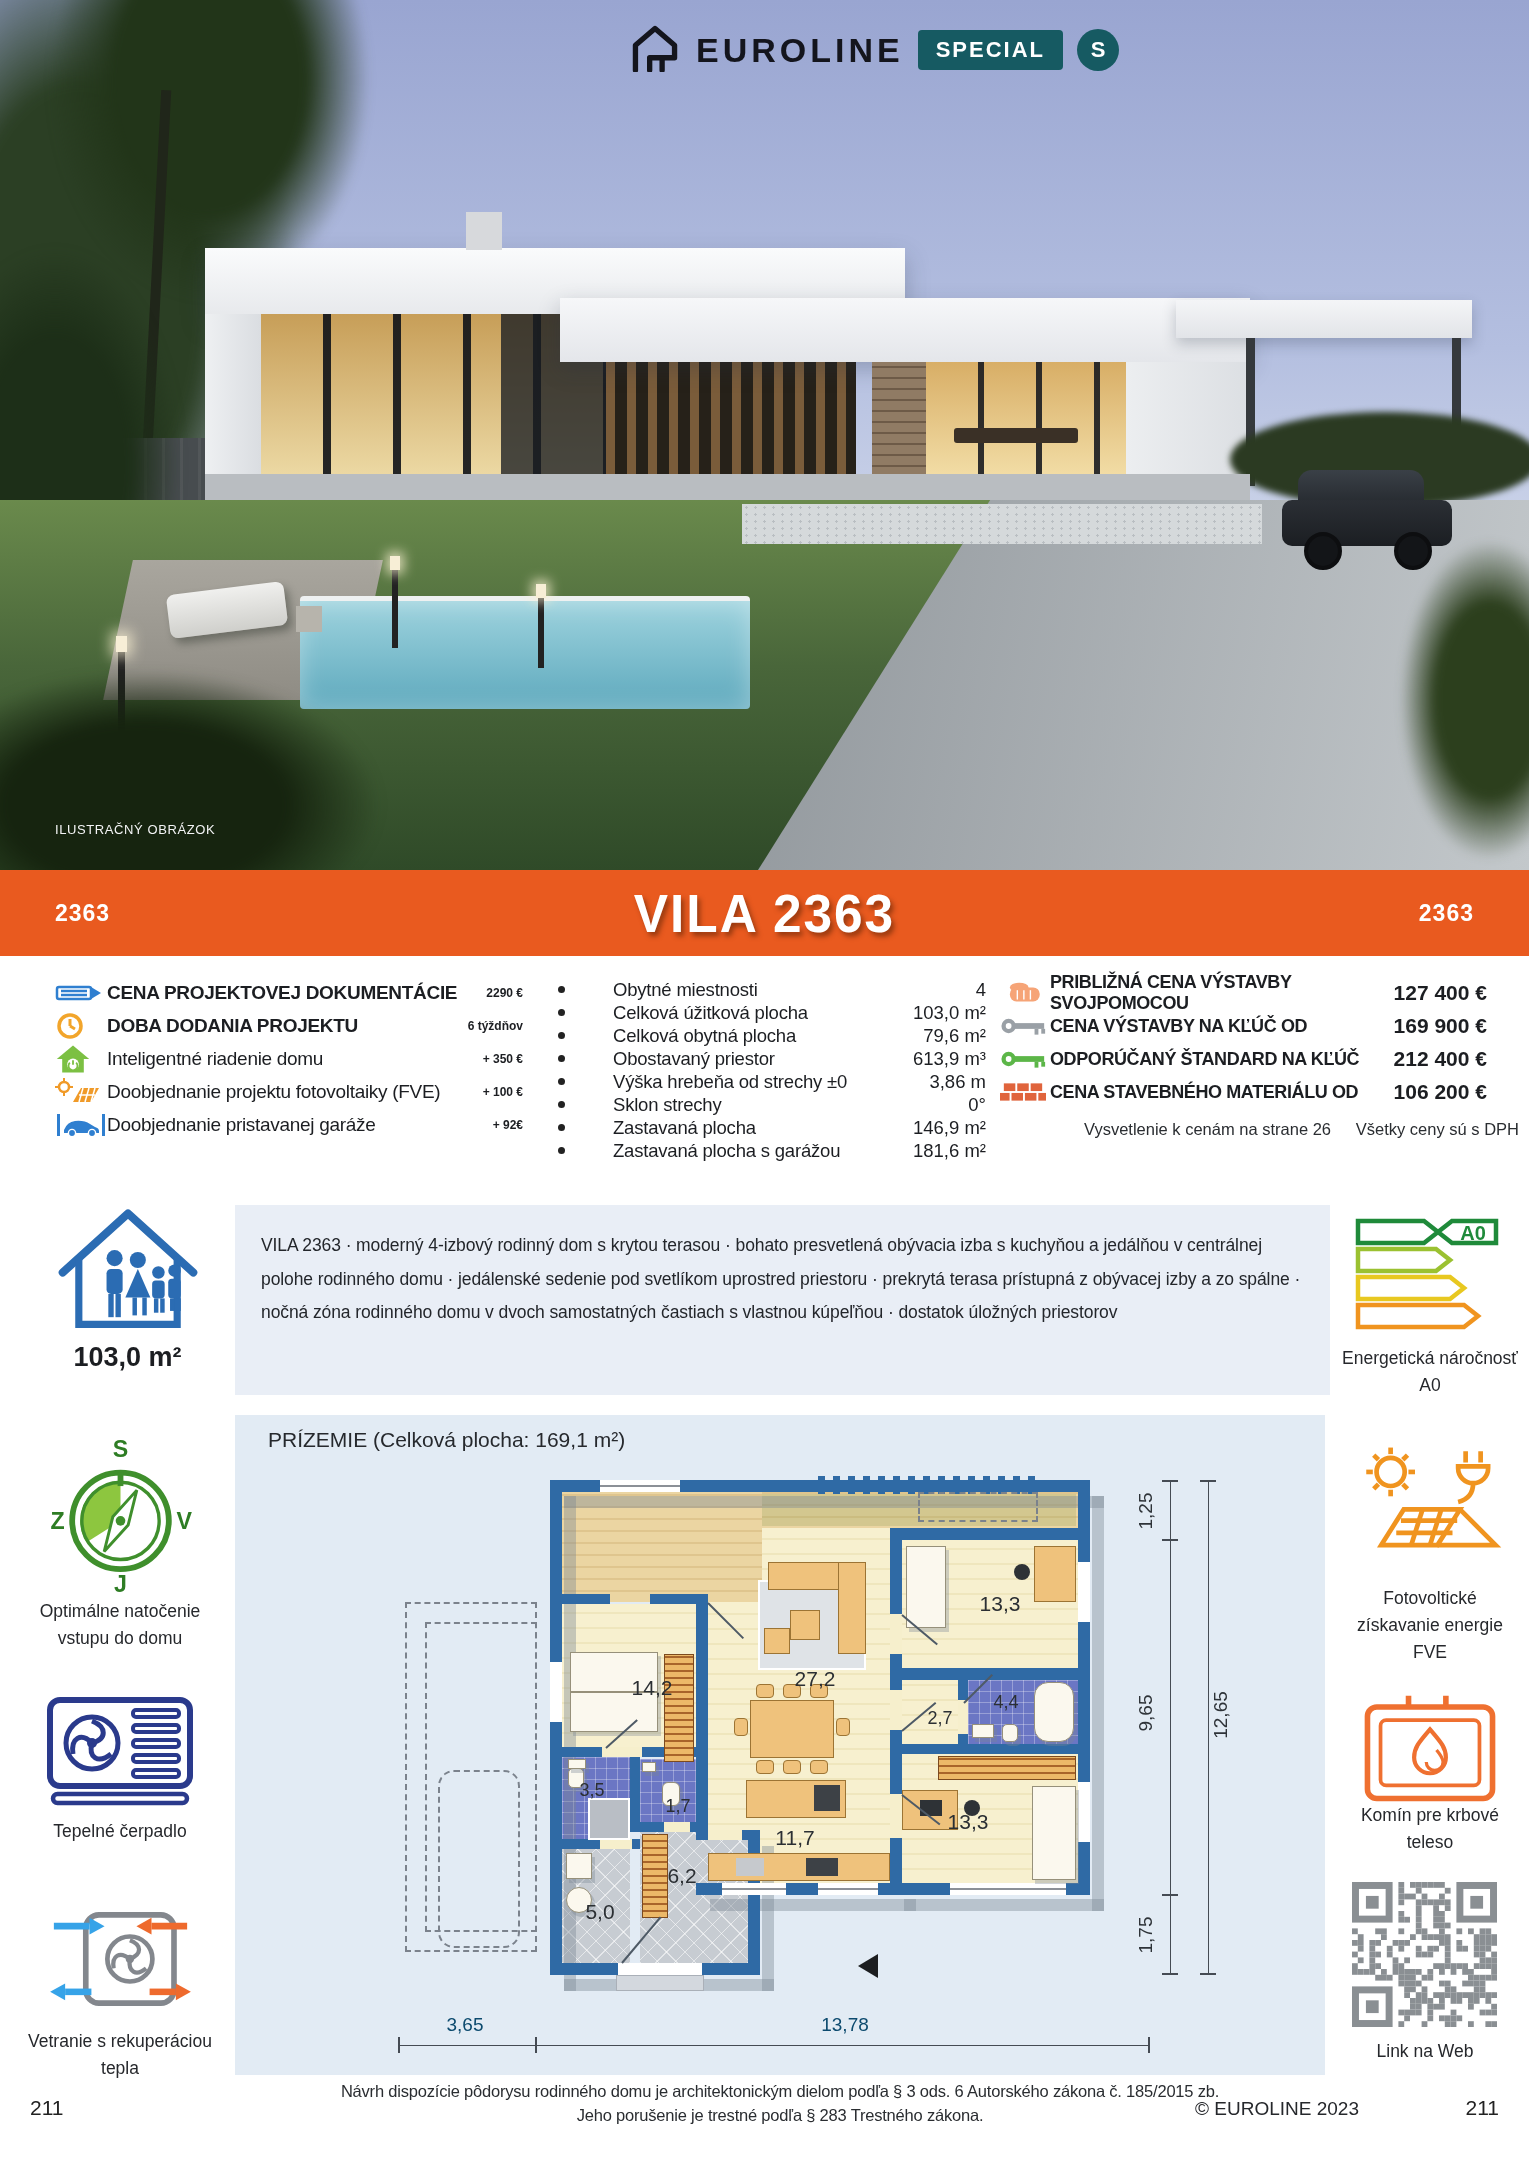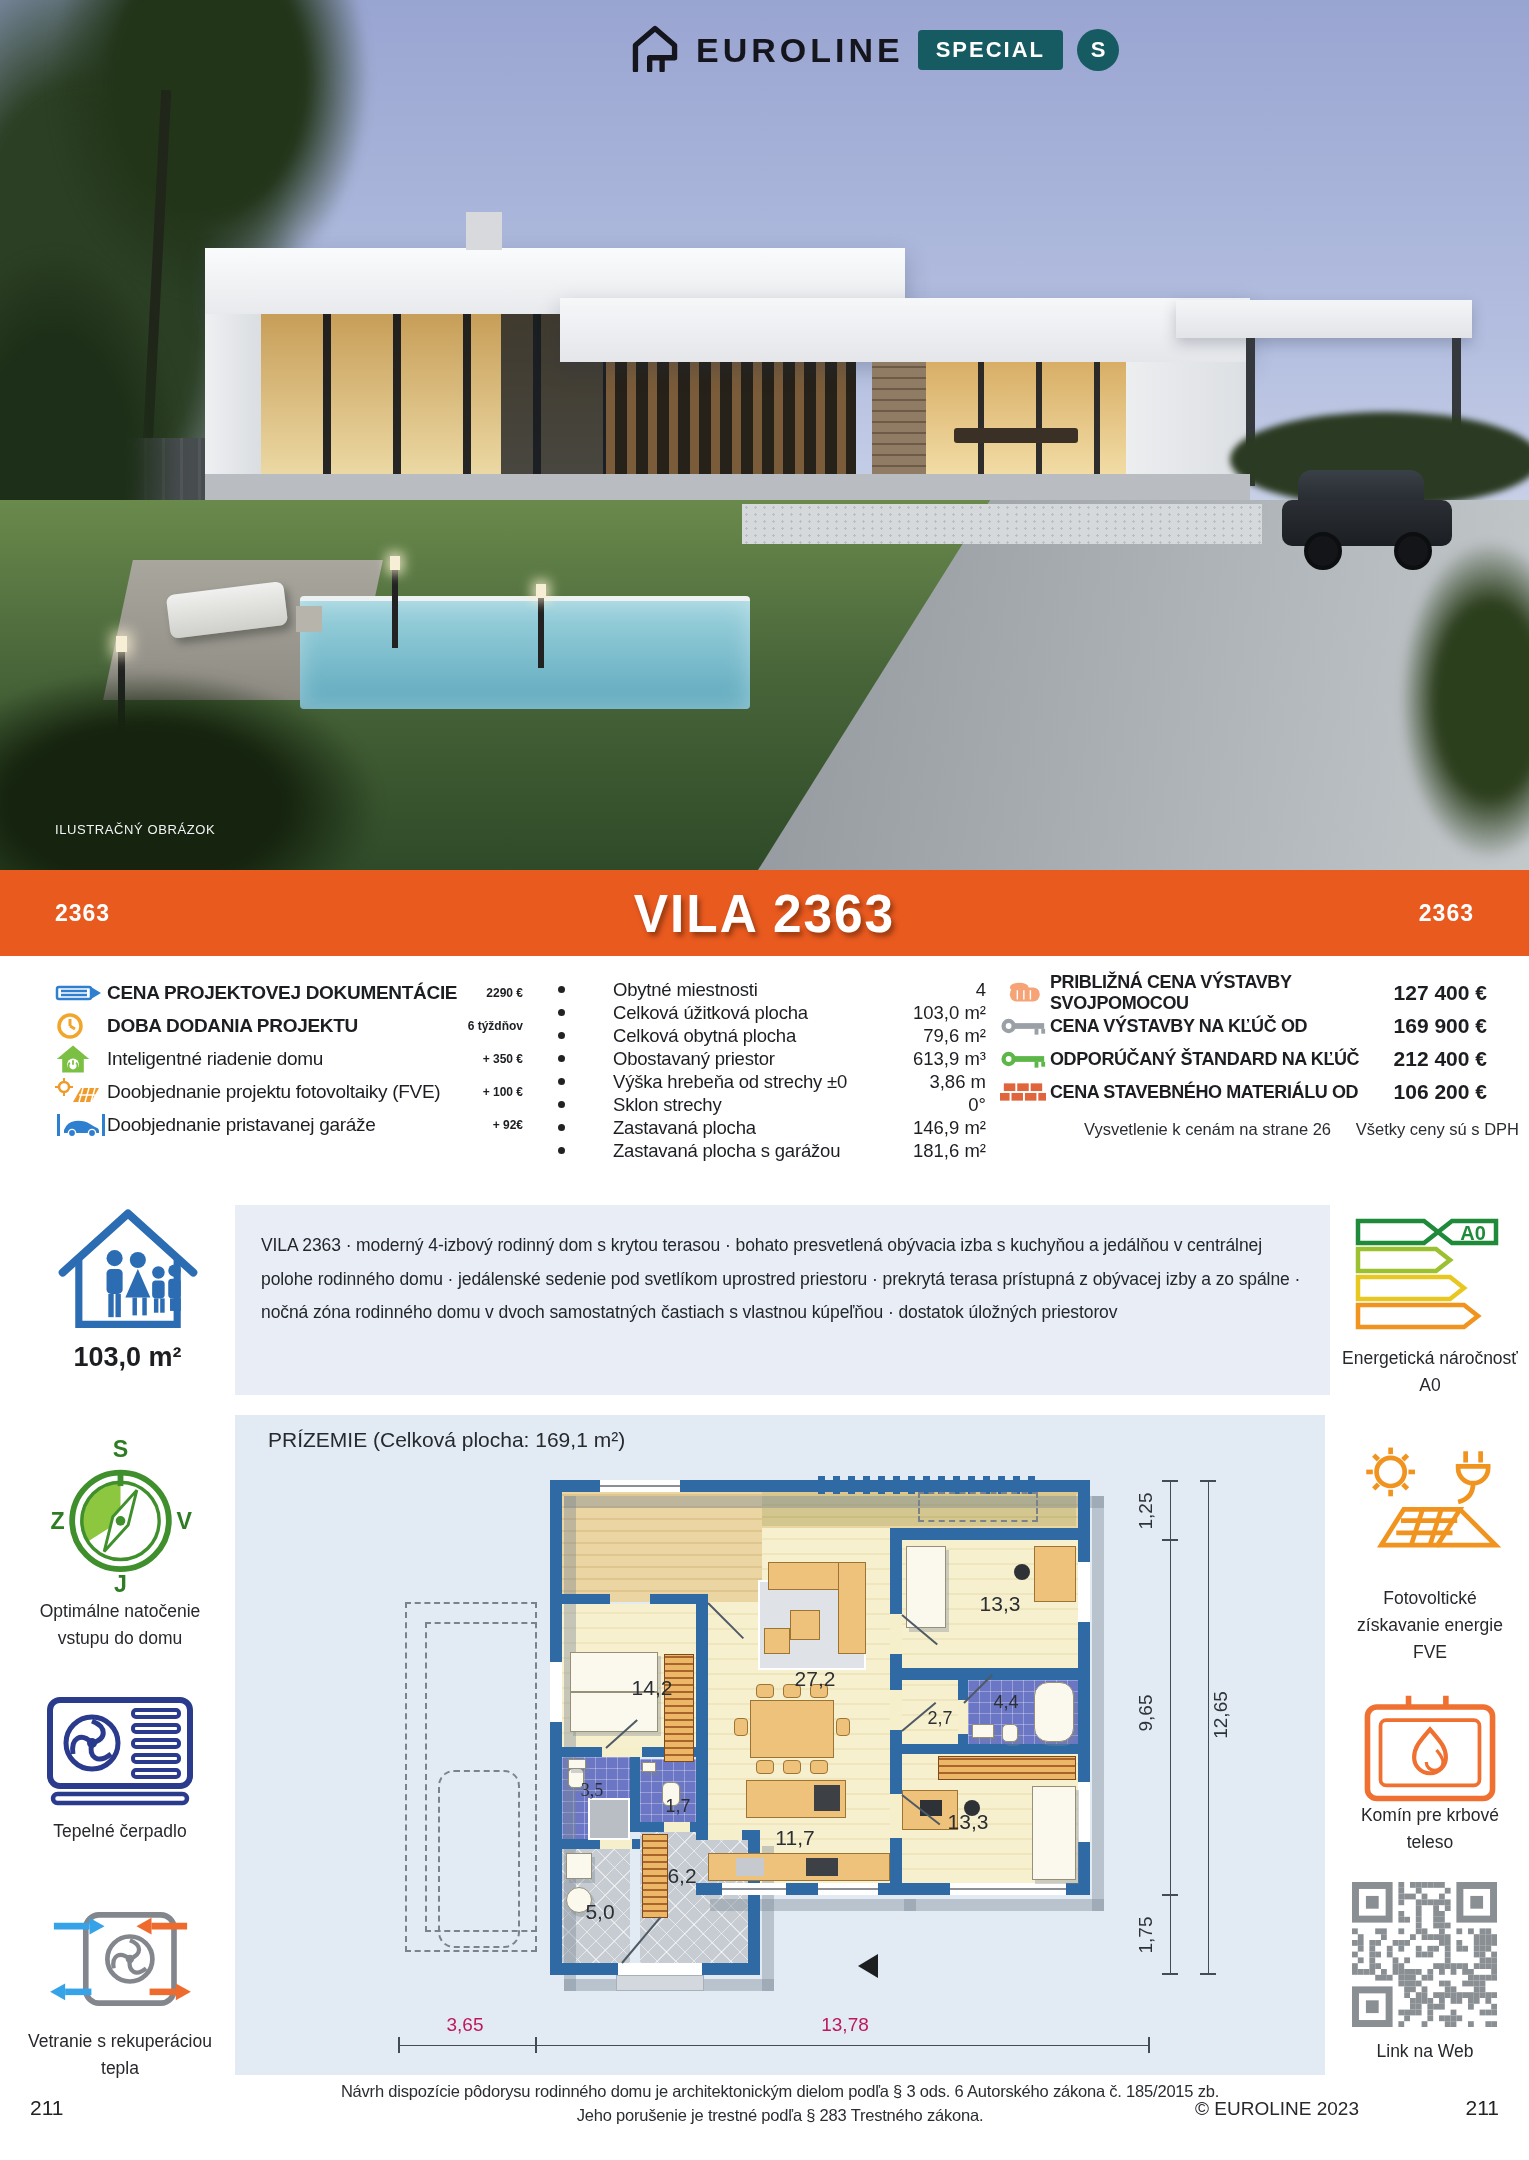--- a/index.html
+++ b/index.html
@@ -52,21 +52,21 @@
           repeating-linear-gradient(-45deg,rgba(255,255,255,.55) 0 1px,transparent 1px 13px);}
   .ft{background:#efc27c;border:1px solid #9c7434;box-sizing:border-box;}
   .fw{background:#fbf8ee;border:1px solid #96907a;box-sizing:border-box;box-shadow:3px 4px 0 rgba(122,134,148,.35);}
   .hatch{background:repeating-linear-gradient(0deg,#ecb868 0 5px,#a8642a 5px 7px);border:1px solid #7c4a1e;box-sizing:border-box;}
   .dash{border:2px dashed #7b828c;box-sizing:border-box;background:transparent;}
   .gap{background:#f6efcc;}
   .win{background:#fff;}
   .win i{position:absolute;left:0;right:0;top:5px;height:2px;background:#8b9097;}
   .door{height:2px;background:#4e5a66;transform-origin:0 50%;}
   .diml{background:#454b53;}
-  .dlab{font-size:19px;color:#be185d;text-align:center;}
+  .dlab{font-size:19px;color:#0c4a6e;text-align:center;}
   .dlabv{font-size:19px;color:#2e3338;text-align:center;transform:rotate(-90deg);}
   .rlab{font-size:21px;color:#2b2f33;width:60px;text-align:center;}
   .dkc{background:#2e3236;border-radius:50%;}
   
   .legal{position:absolute;left:290px;width:980px;text-align:center;font-size:16.5px;color:#2a2d31;letter-spacing:-.2px;}
   .pagenum{position:absolute;font-size:21px;color:#222;}
   .copyright{position:absolute;right:170px;top:2098px;font-size:19px;color:#26282c;}
   
   .logo-row{position:absolute;left:628px;top:24px;display:flex;align-items:center;gap:14px;}
   .logo-text{font-size:34px;font-weight:700;color:#14151d;letter-spacing:4px;}
@@ -831,21 +831,21 @@
     <div class="door" style="left:336px;top:285px;width:42px;transform:rotate(-42deg);"></div>
     <div class="door" style="left:352px;top:500px;width:60px;transform:rotate(-50deg);"></div>
     <div class="door" style="left:438px;top:140px;width:50px;transform:rotate(45deg);"></div>
     <div class="door" style="left:694px;top:240px;width:40px;transform:rotate(-45deg);"></div>
 
     <div class="rlab" style="left:352px;top:214px;">14,2</div>
     <div class="rlab" style="left:515px;top:205px;">27,2</div>
     <div class="rlab" style="left:700px;top:130px;">13,3</div>
     <div class="rlab" style="left:640px;top:246px;font-size:18px;">2,7</div>
     <div class="rlab" style="left:706px;top:230px;font-size:18px;">4,4</div>
-    <div class="rlab" style="left:292px;top:318px;font-size:18px;font-family:Liberation Serif, serif;">3,5</div>
+    <div class="rlab" style="left:292px;top:318px;font-size:18px;">3,5</div>
     <div class="rlab" style="left:378px;top:334px;font-size:18px;">1,7</div>
     <div class="rlab" style="left:495px;top:364px;">11,7</div>
     <div class="rlab" style="left:668px;top:348px;">13,3</div>
     <div class="rlab" style="left:382px;top:402px;">6,2</div>
     <div class="rlab" style="left:300px;top:438px;">5,0</div>
 
     <div class="diml" style="left:128px;top:583px;width:752px;height:1px;"></div>
     <div class="diml" style="left:128px;top:575px;width:2px;height:16px;"></div>
     <div class="diml" style="left:265px;top:575px;width:2px;height:16px;"></div>
     <div class="diml" style="left:878px;top:575px;width:2px;height:16px;"></div>

